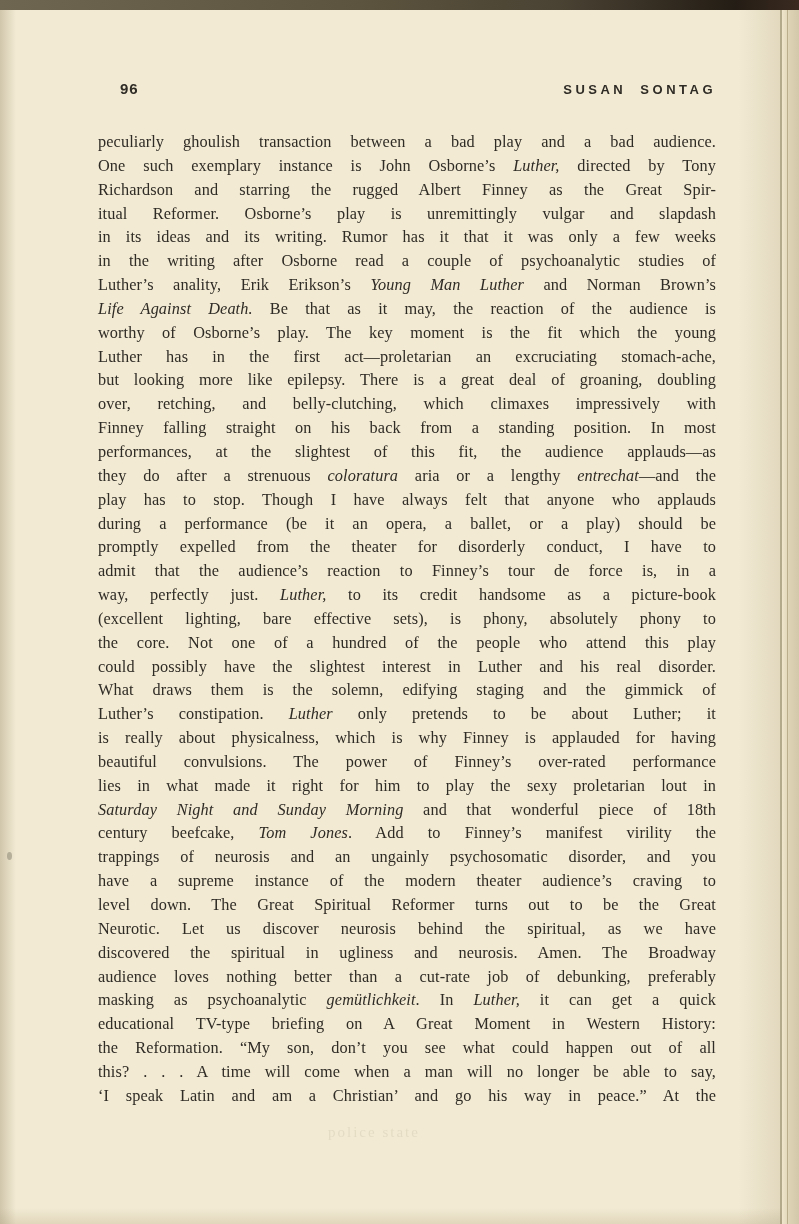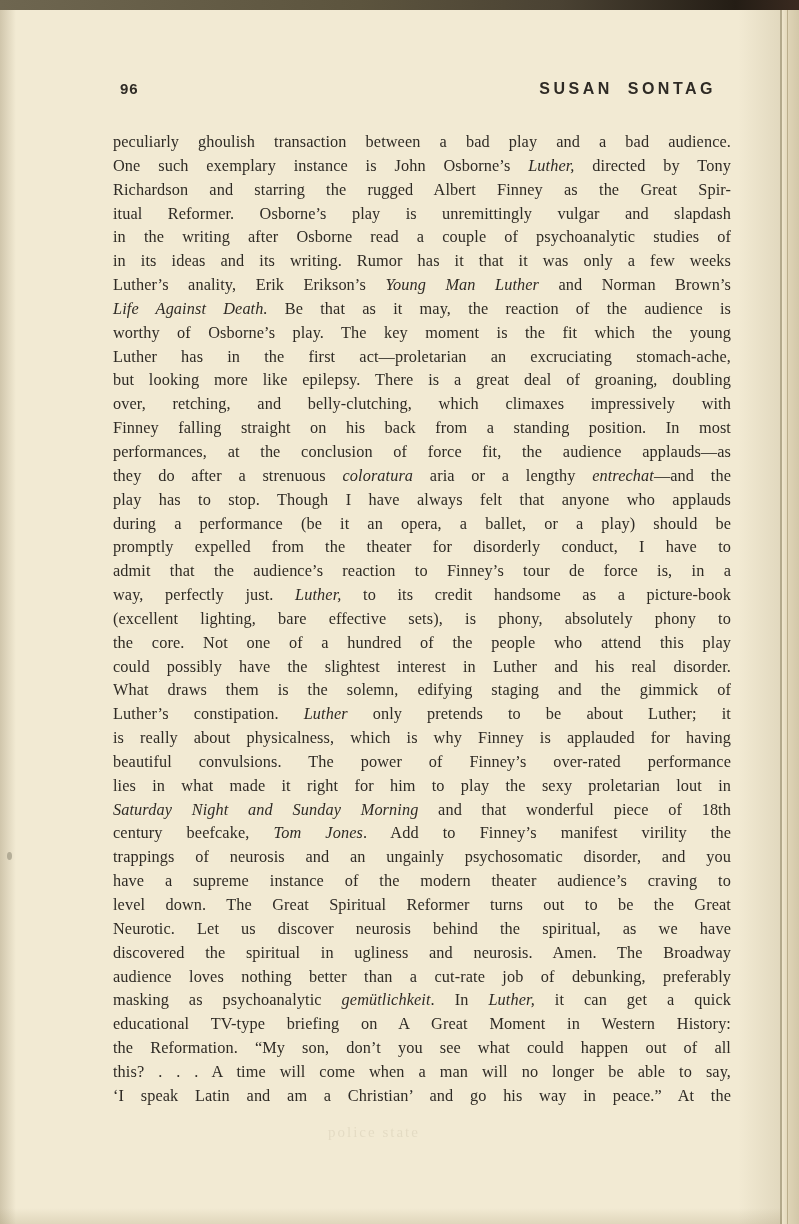--- a/index.html
+++ b/index.html
@@ -46,25 +46,25 @@
   }
 
   
   .header {
     position: absolute; top: 80px; left: 120px; right: 83px;
     display: flex; justify-content: space-between; align-items: baseline;
     font-family: "Liberation Sans", "DejaVu Sans", sans-serif;
     font-weight: bold; color: var(--ink, #2f2b25);
   }
   .page-number { font-size: 15px; letter-spacing: 1px; }
-  .running-header { font-size: 16px; letter-spacing: 3.5px; word-spacing: 7px; }
+  .running-header { font-size: 13px; letter-spacing: 3.5px; word-spacing: 7px; }
 
   
   .text-block {
-    position: absolute; top: 130px; left: 113px; width: 618px;
+    position: absolute; top: 130px; left: 98px; width: 618px;
     font-size: 16.3px; line-height: 23.85px;
     color: var(--ink, #2f2b25);
     letter-spacing: .1px;
   }
   .line { text-align: justify; text-align-last: justify; }
   .line em { font-style: italic; }
 
   
   .ghost-text {
     position: absolute; top: 1124px; left: 328px;
@@ -86,30 +86,30 @@
 <div class="header">
   <span class="page-number">96</span>
   <span class="running-header">SUSAN SONTAG</span>
 </div>
 
 <div class="text-block">
     <div class="line">peculiarly ghoulish transaction between a bad play and a bad audience.</div>
     <div class="line">One such exemplary instance is John Osborne’s <em>Luther,</em> directed by Tony</div>
     <div class="line">Richardson and starring the rugged Albert Finney as the Great Spir-</div>
     <div class="line">itual Reformer. Osborne’s play is unremittingly vulgar and slapdash</div>
+    <div class="line">in its ideas and its writing. Rumor has it that it was only a few weeks</div>
     <div class="line">in the writing after Osborne read a couple of psychoanalytic studies of</div>
-    <div class="line">in its ideas and its writing. Rumor has it that it was only a few weeks</div>
     <div class="line">Luther’s anality, Erik Erikson’s <em>Young Man Luther</em> and Norman Brown’s</div>
     <div class="line"><em>Life Against Death.</em> Be that as it may, the reaction of the audience is</div>
     <div class="line">worthy of Osborne’s play. The key moment is the fit which the young</div>
     <div class="line">Luther has in the first act—proletarian an excruciating stomach-ache,</div>
     <div class="line">but looking more like epilepsy. There is a great deal of groaning, doubling</div>
     <div class="line">over, retching, and belly-clutching, which climaxes impressively with</div>
     <div class="line">Finney falling straight on his back from a standing position. In most</div>
-    <div class="line">performances, at the conclusion of force fit, the audience applauds—as</div>
+    <div class="line">performances, at the slightest of this fit, the audience applauds—as</div>
     <div class="line">they do after a strenuous <em>coloratura</em> aria or a lengthy <em>entrechat</em>—and the</div>
     <div class="line">play has to stop. Though I have always felt that anyone who applauds</div>
     <div class="line">during a performance (be it an opera, a ballet, or a play) should be</div>
     <div class="line">promptly expelled from the theater for disorderly conduct, I have to</div>
     <div class="line">admit that the audience’s reaction to Finney’s tour de force is, in a</div>
     <div class="line">way, perfectly just. <em>Luther,</em> to its credit handsome as a picture-book</div>
     <div class="line">(excellent lighting, bare effective sets), is phony, absolutely phony to</div>
     <div class="line">the core. Not one of a hundred of the people who attend this play</div>
     <div class="line">could possibly have the slightest interest in Luther and his real disorder.</div>
     <div class="line">What draws them is the solemn, edifying staging and the gimmick of</div>

